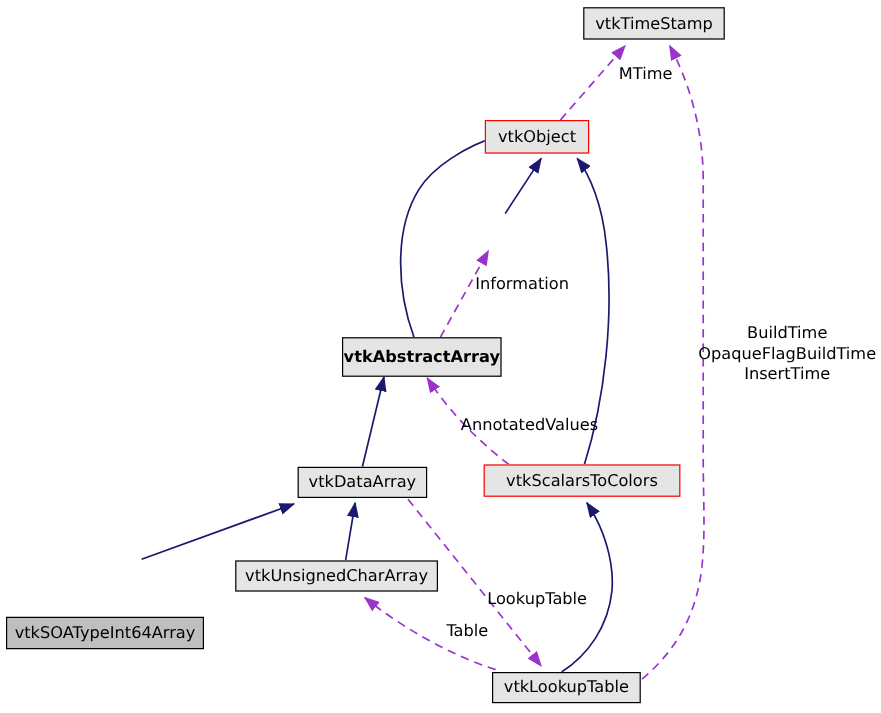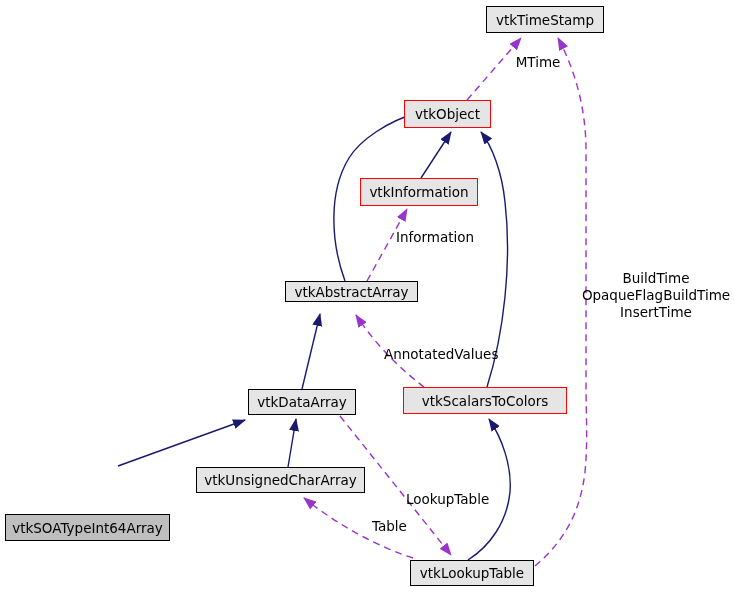--- a/index.html
+++ b/index.html
@@ -68,23 +68,22 @@
     <path d="M 367,281 L 407,209" fill="none" stroke-width="1.4" stroke-dasharray="7,5" marker-end="url(#arrow-purple)" stroke="#9a32cd"></path>
     <path d="M 424,387 C 403,371 377,347 356,315" fill="none" stroke-width="1.4" stroke-dasharray="7,5" marker-end="url(#arrow-purple)" stroke="#9a32cd"></path>
     <path d="M 340,416 L 451,555" fill="none" stroke-width="1.4" stroke-dasharray="7,5" marker-end="url(#arrow-purple)" stroke="#9a32cd"></path>
     <path d="M 413,558 C 378,547 336,524 304,498" fill="none" stroke-width="1.4" stroke-dasharray="7,5" marker-end="url(#arrow-purple)" stroke="#9a32cd"></path>
   </svg>
 
   <div class="node" style="left:486px; top:6px; width:118px; height:27px;">vtkTimeStamp</div>
 
   <div class="node highlighted" style="left:404px; top:100px; width:87px; height:28px;">vtkObject</div>
 
-  <div class="node highlighted" style="left:360px; top:178px; width:118px; height:28px;">vtkInformation</div>
 
-  <div class="node" style="left:285px; top:281px; width:133px; height:21px;">vtkAbstractArray</div>
+  <div class="node" style="left:285px; top:281px; width:133px; height:33px;font-weight:bold;">vtkAbstractArray</div>
 
   <div class="node" style="left:248px; top:389px; width:108px; height:26px;">vtkDataArray</div>
 
   <div class="node highlighted" style="left:403px; top:387px; width:164px; height:27px;">vtkScalarsToColors</div>
 
   <div class="node current" style="left:5px; top:466px; width:165px; height:27px;">vtkSOATypeInt64Array</div>
 
   <div class="node" style="left:196px; top:467px; width:169px; height:26px;">vtkUnsignedCharArray</div>
 
   <div class="node" style="left:410px; top:560px; width:124px; height:26px;">vtkLookupTable</div>

